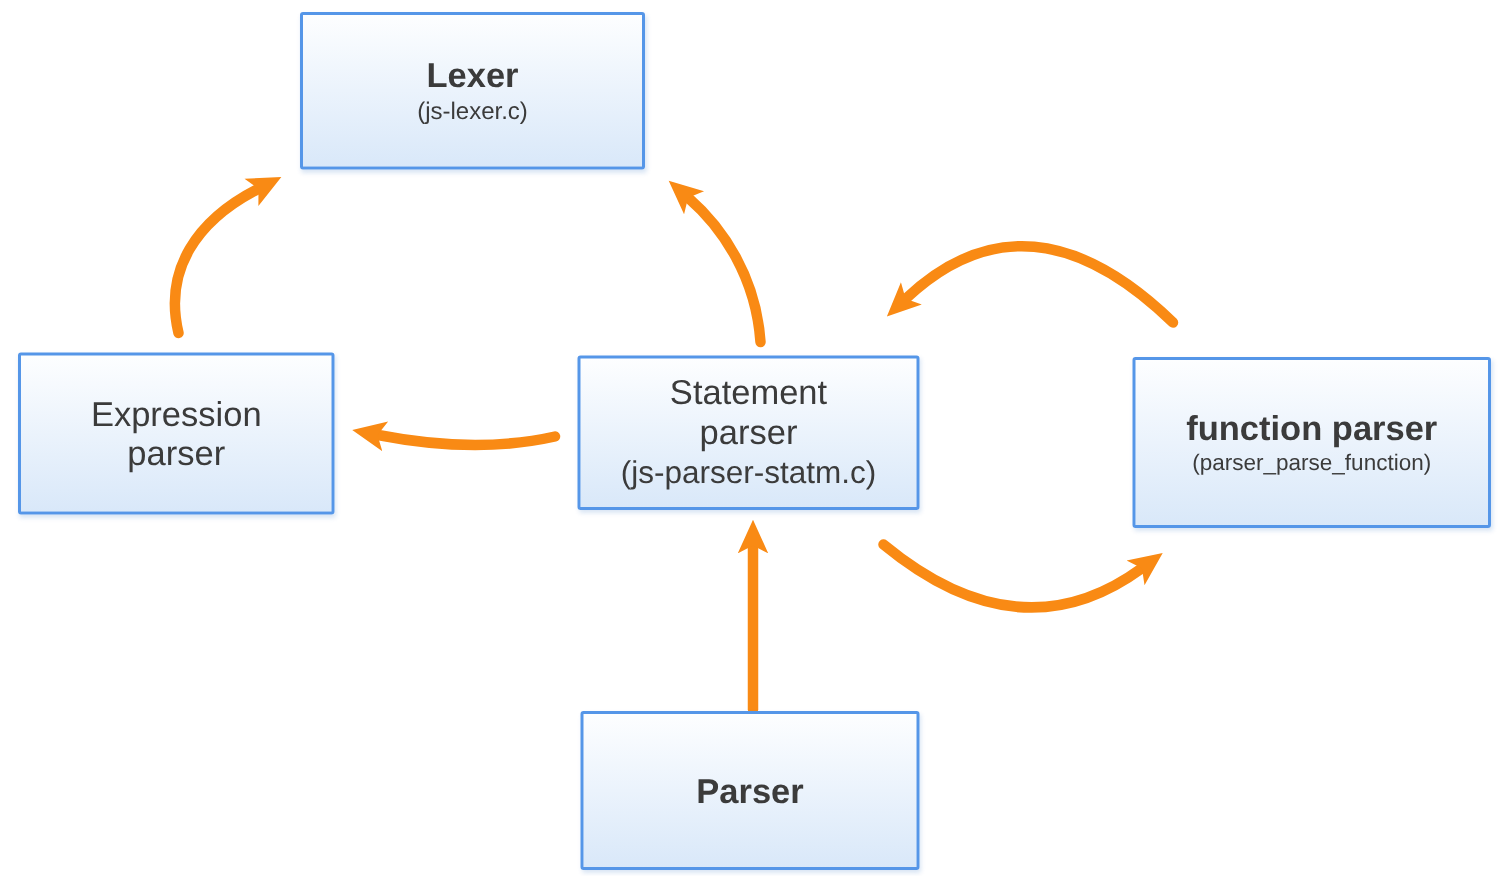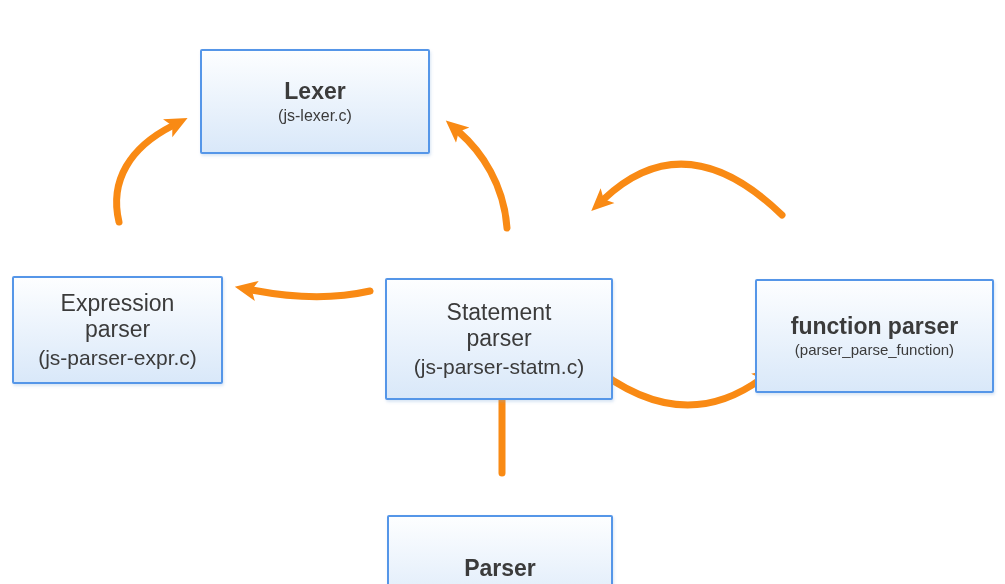--- a/index.html
+++ b/index.html
@@ -36,36 +36,35 @@
     position: absolute;
     border: 2px solid var(--box-border-blue);
     border-radius: 2px;
     background: linear-gradient(180deg, var(--box-fill-top) 0%, var(--box-fill-bottom) 100%);
     box-shadow: 1px 2px 3px rgba(130,170,220,0.30);
     display: flex;
     flex-direction: column;
     align-items: center;
     justify-content: center;
     text-align: center;
-    margin-top: 41px;
   }
   .node-title {
     font-size: 23px;
     font-weight: bold;
     line-height: 1.15;
   }
   .node-subtitle {
     font-size: 20px;
     line-height: 1.2;
     margin-top: 2px;
   }
   
   .node--lexer      { left: 200px; top:   8px; width: 230px; height: 105px; }
   .node--expression { left:  12px; top: 235px; width: 211px; height: 108px; }
-  .node--statement  { left: 385px; top: 237px; width: 228px; height: 122px; }
+  .node--statement  { left: 385px; top: 237px; width: 228px; height: 103px; }
   .node--function   { left: 755px; top: 238px; width: 239px; height: 114px; }
   .node--parser     { left: 387px; top: 474px; width: 226px; height: 106px; text-align: right; }
 
   .node--expression .node-title,
   .node--statement .node-title { font-weight: normal; max-width: 150px; }
   .node--lexer .node-subtitle { font-size: 16px; }
   .node--expression .node-subtitle,
   .node--statement .node-subtitle { font-size: 21px; }
   .node--function .node-subtitle,
   .node--parser .node-subtitle { font-size: 15px; }
@@ -89,21 +88,20 @@
     <path class="edge" d="M 502 473 L 502 364" marker-end="url(#arrowhead)"></path>
   </svg>
 
   <div class="node node--lexer">
     <div class="node-title">Lexer</div>
     <div class="node-subtitle">(js-lexer.c)</div>
   </div>
 
   <div class="node node--expression">
     <div class="node-title">Expression parser</div>
-    <div class="node-subtitle">(js-parser-expr.c)</div>
   </div>
 
   <div class="node node--statement">
     <div class="node-title">Statement parser</div>
     <div class="node-subtitle">(js-parser-statm.c)</div>
   </div>
 
   <div class="node node--function">
     <div class="node-title">function parser</div>
     <div class="node-subtitle">(parser_parse_function)</div>

